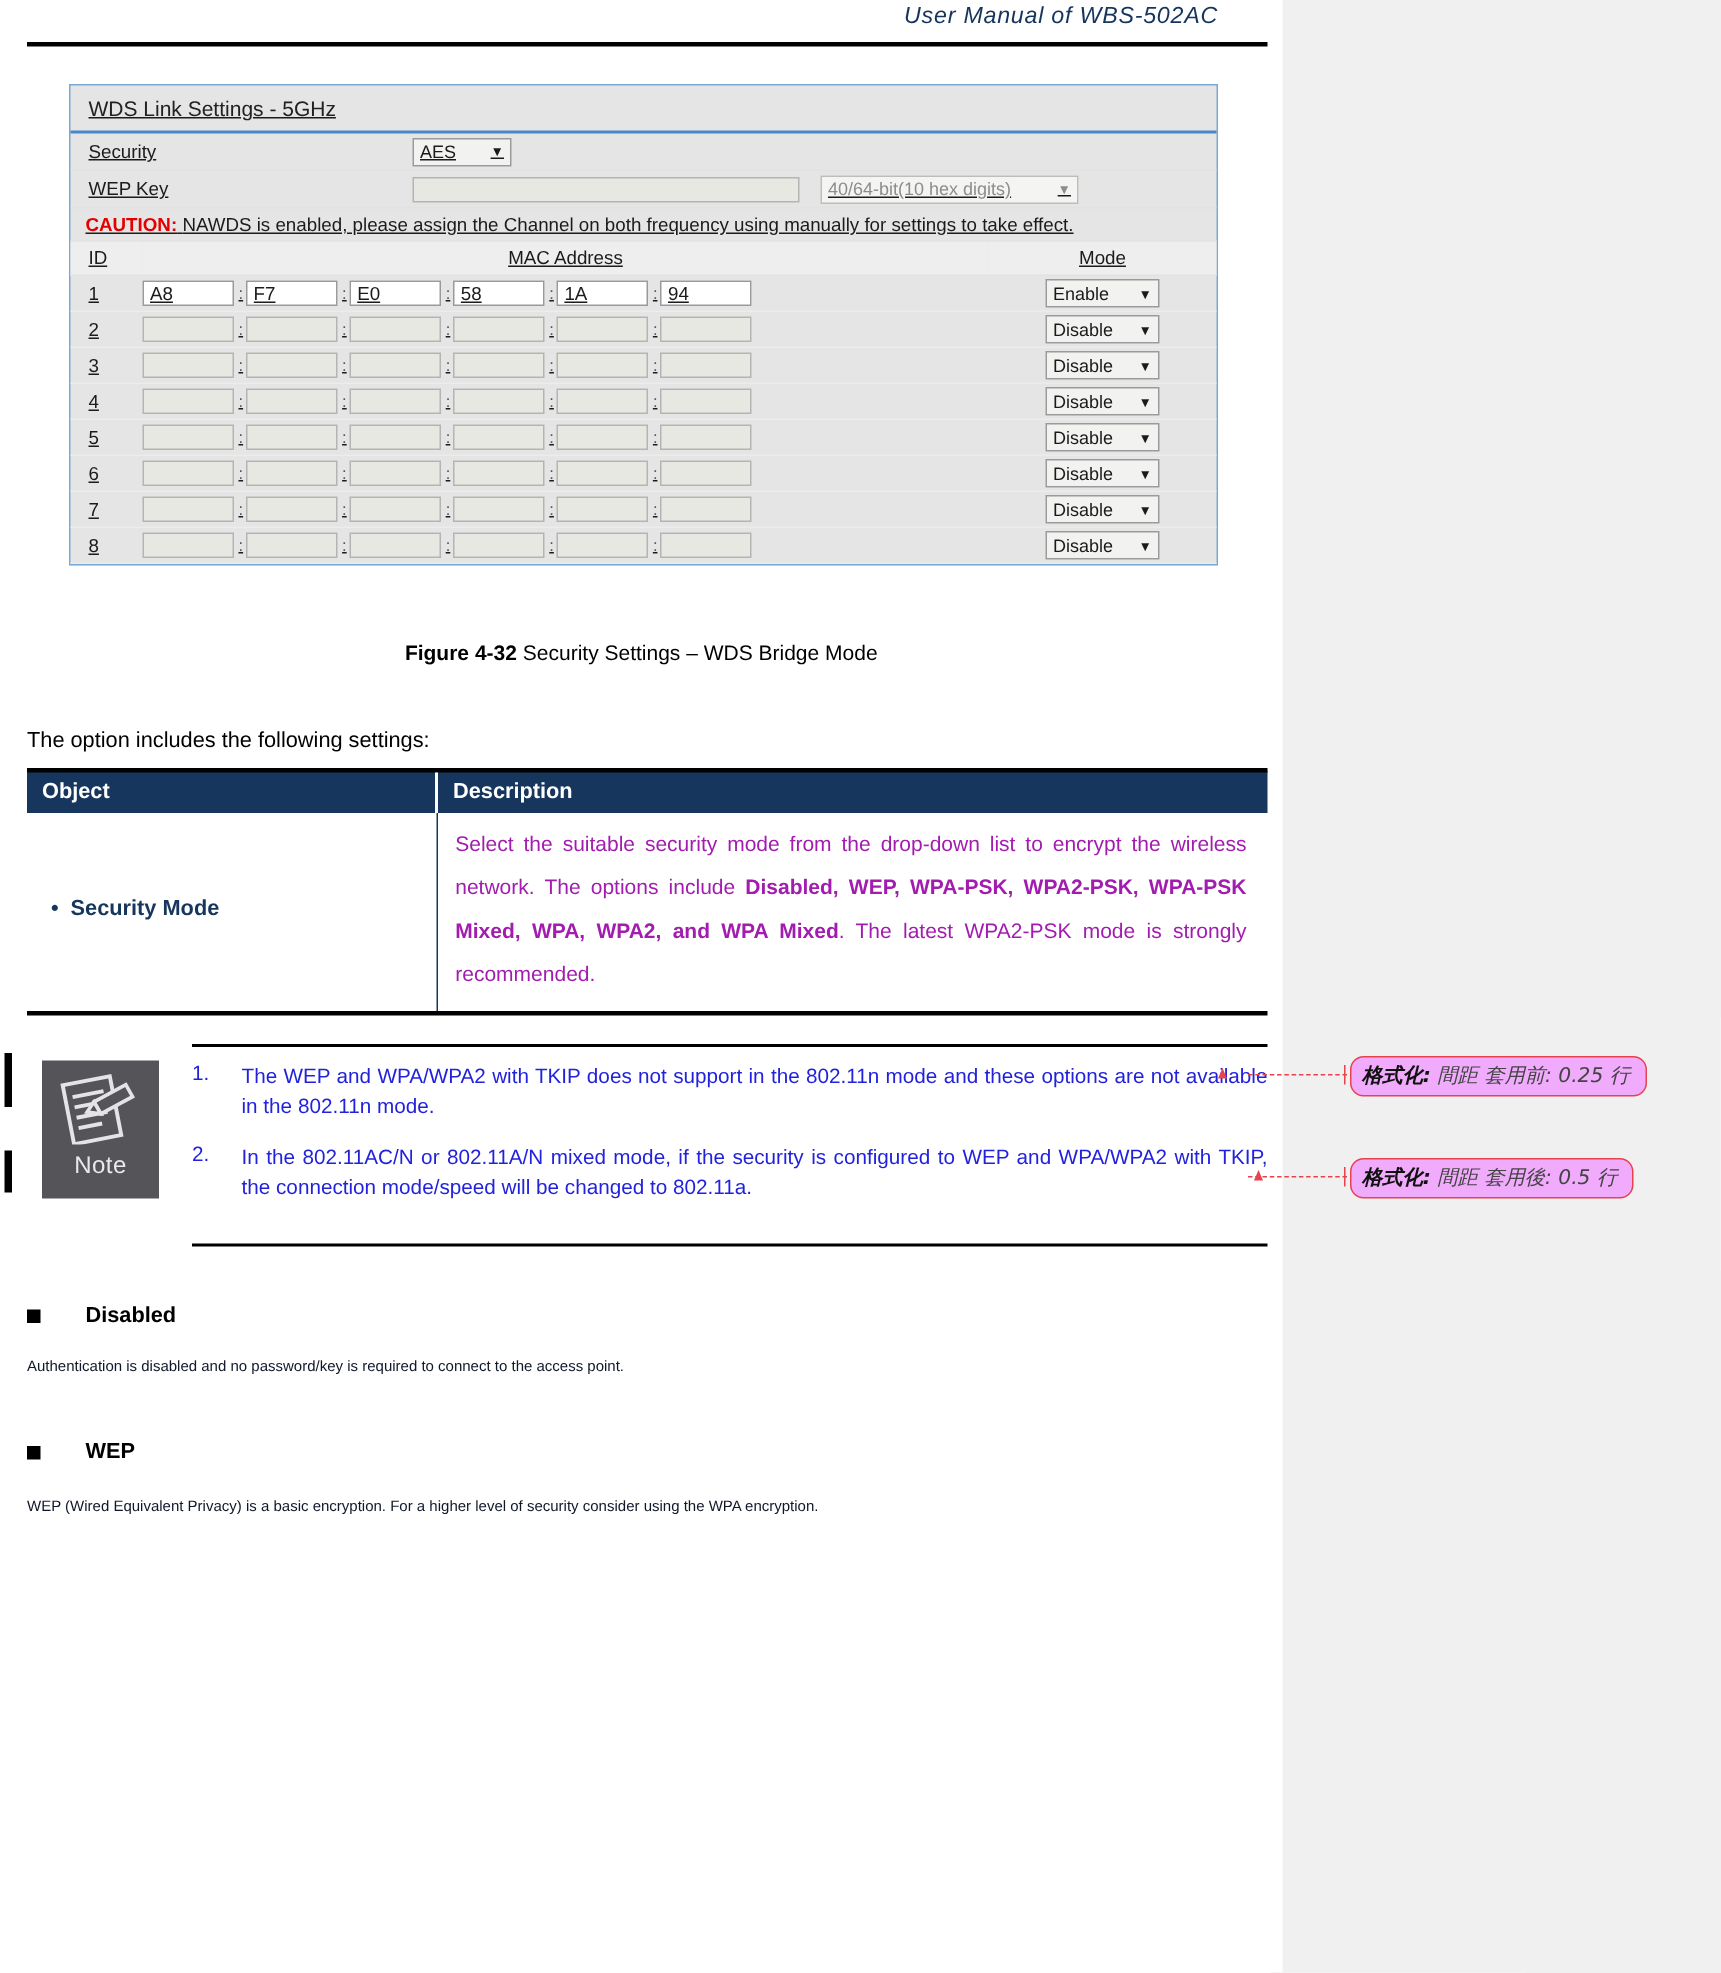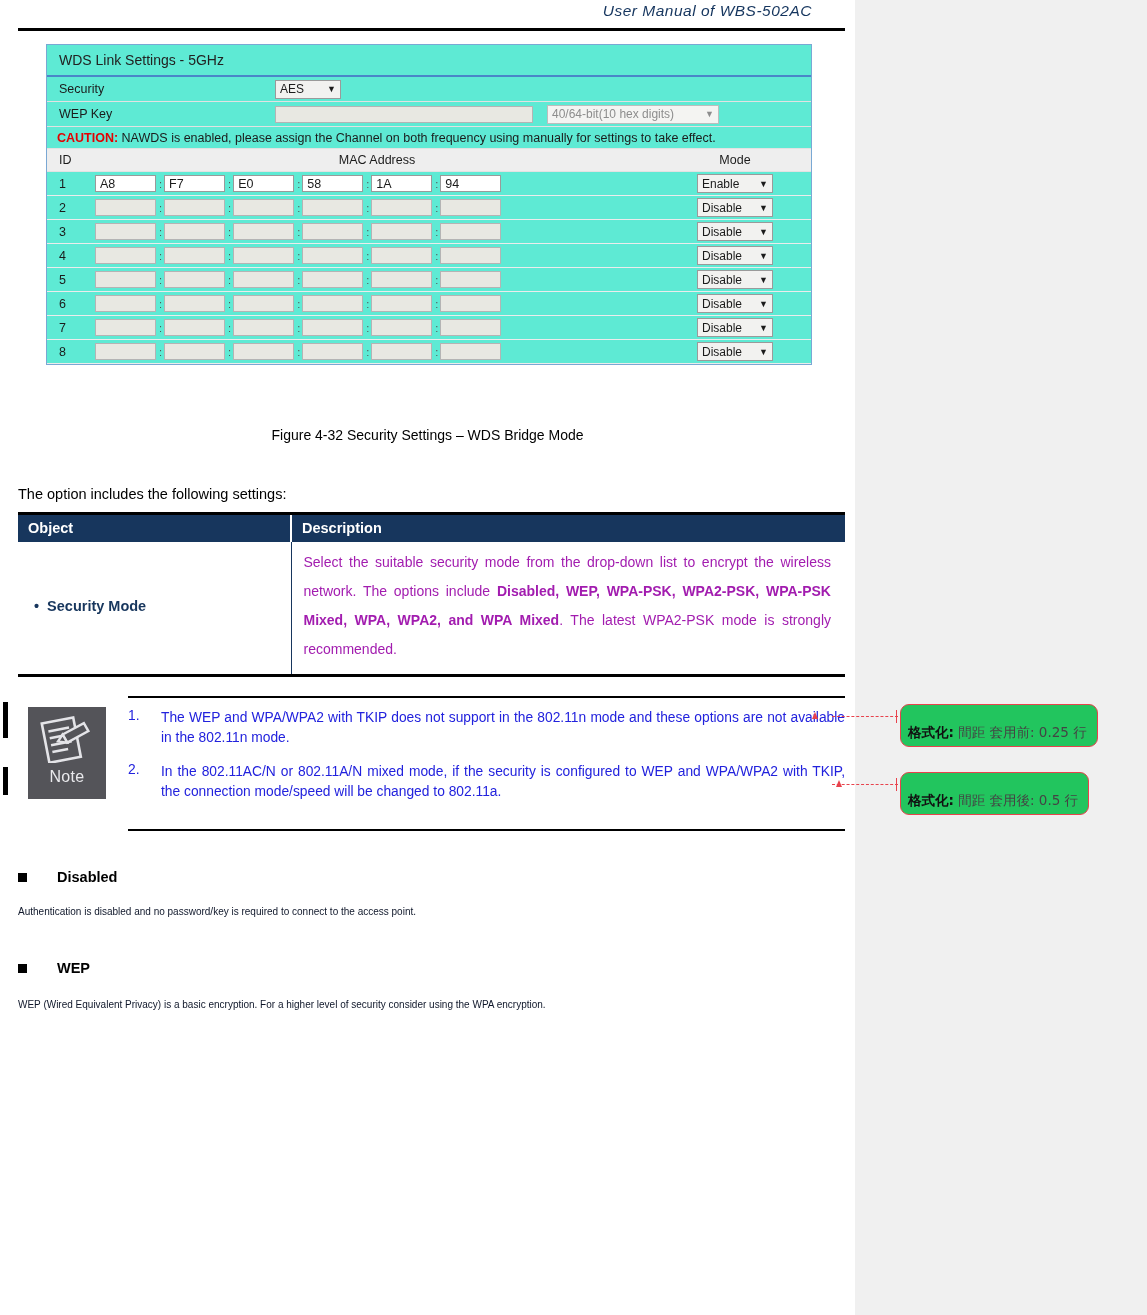--- a/index.html
+++ b/index.html
@@ -53,27 +53,28 @@
     position: absolute;
     left: 3px;
     width: 5px;
     background: #000000;
   }
 
   
   #ui-panel {
     position: absolute;
     left: 46px;
-    top: 44px;
+    top: 56px;
     width: 766px;
     border: 1px solid #7aa8d4;
-    background: #5eead4;
+    background: #e5e5e5;
     box-sizing: border-box;
     font-size: 12.5px;
     color: #1b1b1b;
+    text-decoration: underline;
   }
   #ui-panel-title {
     padding: 7px 0 7px 12px;
     font-size: 14px;
     color: #222;
     border-bottom: 2px solid #4a86c8;
   }
   .ui-row {
     display: flex;
     align-items: center;
@@ -163,21 +164,21 @@
   
   #figure-caption {
     position: absolute;
     left: 0;
     top: 427px;
     width: 855px;
     text-align: center;
     font-size: 14px;
     color: #000;
   }
-  #figure-caption b { font-weight: normal; }
+  #figure-caption b { font-weight: bold; }
 
   
   #intro-line {
     position: absolute;
     left: 18px;
     top: 486px;
     font-size: 14.5px;
     color: #000;
   }
 
@@ -310,26 +311,27 @@
     text-align: center;
     font-size: 13px;
     color: #222;
   }
 
   
   .callout {
     position: absolute;
     border: 1px solid #e8424c;
     border-radius: 9px;
-    background: #22c55e;
-    padding: 19px 10px 4px 7px;
+    background: #f0abfc;
+    padding: 3px 10px 4px 7px;
     font-size: 13.5px;
     white-space: nowrap;
     color: #111;
     font-family: "DejaVu Sans", sans-serif;
+    font-style: italic;
   }
   .callout .k { font-weight: bold; color: #111; }
   .callout .v { color: #444; }
   .leader {
     position: absolute;
     height: 0;
     border-top: 1px dashed #e8424c;
   }
   .leader-stub {
     position: absolute;

